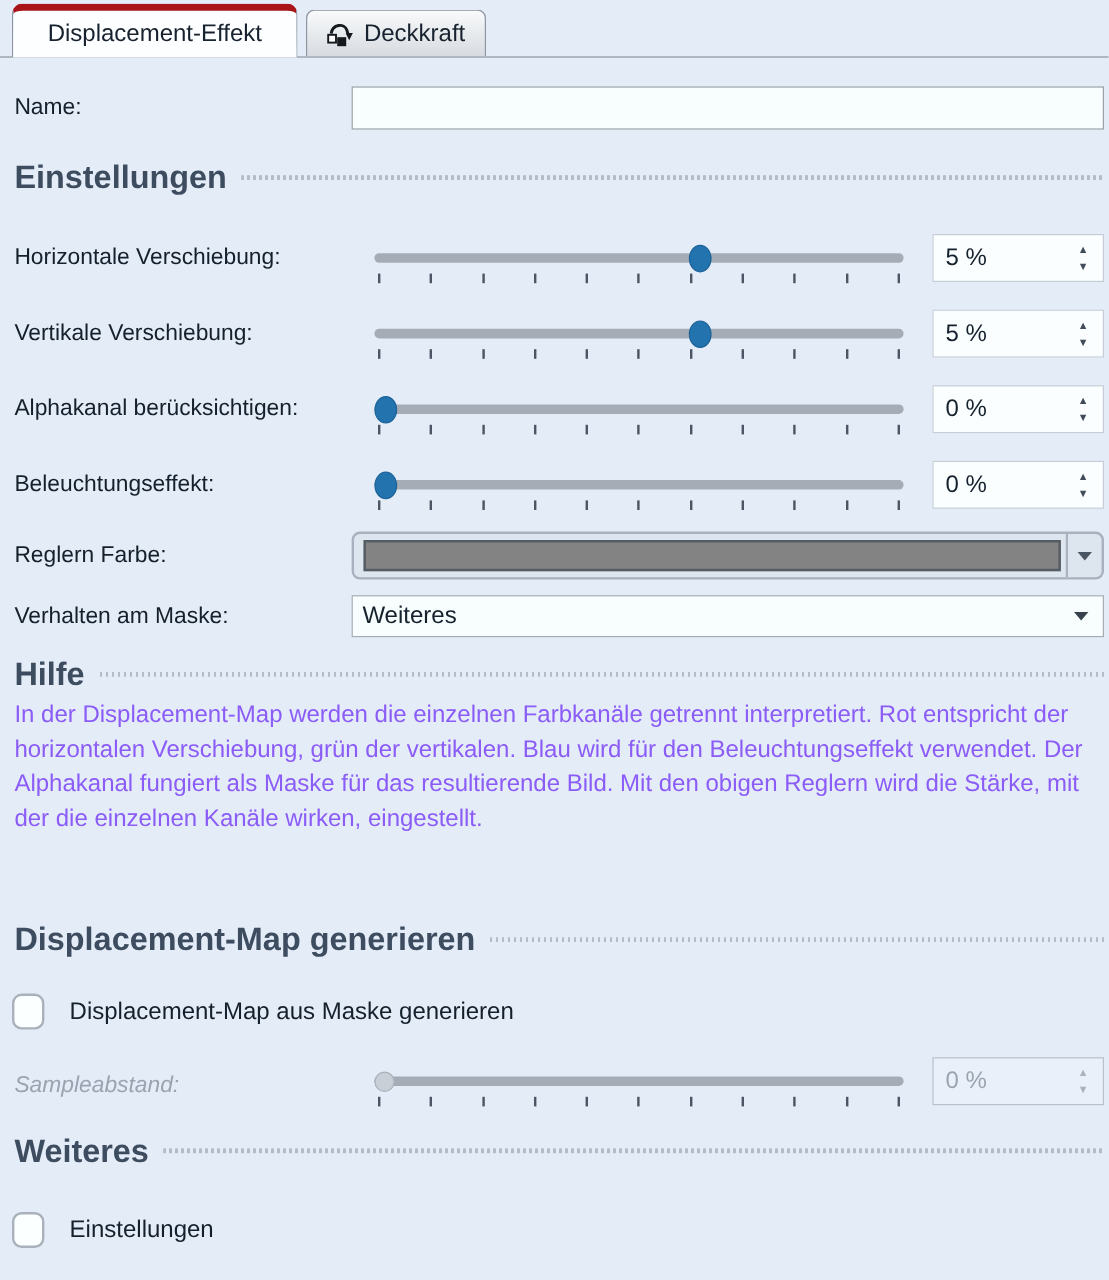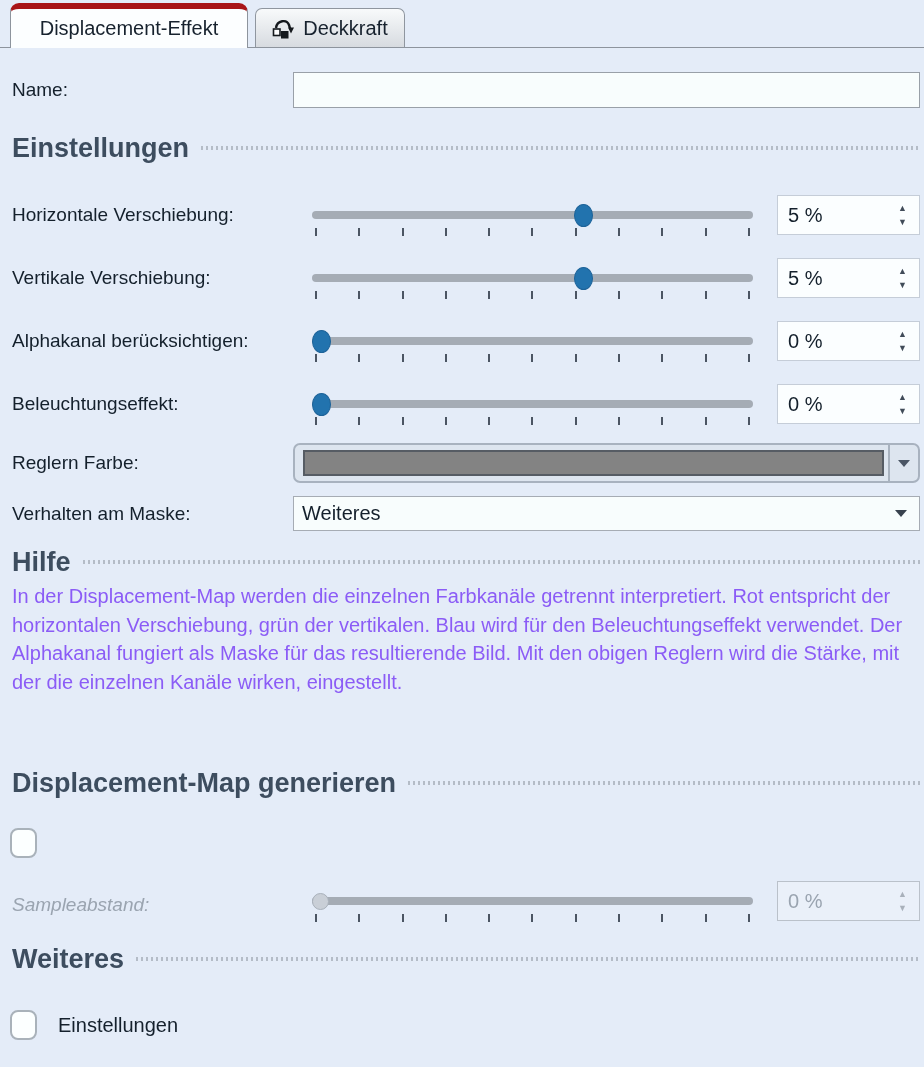--- a/index.html
+++ b/index.html
@@ -233,20 +233,21 @@
 
   <p class="help">In der Displacement-Map werden die einzelnen Farbkanäle getrennt interpretiert. Rot entspricht der horizontalen Verschiebung, grün der vertikalen. Blau wird für den Beleuchtungseffekt verwendet. Der Alphakanal fungiert als Maske für das resultierende Bild. Mit den obigen Reglern wird die Stärke, mit der die einzelnen Kanäle wirken, eingestellt.</p>
 
   <div class="sechead" style="top:770px">
     <span class="title">Displacement-Map generieren</span>
     <span class="dots"></span>
   </div>
 
   <div class="checkrow" style="top:828px">
     <span class="checkbox"></span>
+    <span class="chklabel">Displacement-Map aus Maske generieren</span>
   </div>
 
   <label class="lbl disabled" style="top:894px">Sampleabstand:</label>
   <div class="slider disabled" style="top:889px">
     <div class="track"></div>
     <div class="handle" style="left: 0px;"></div>
   </div>
   <div class="ticks" style="top:914px">
       <span></span>
       <span></span>

